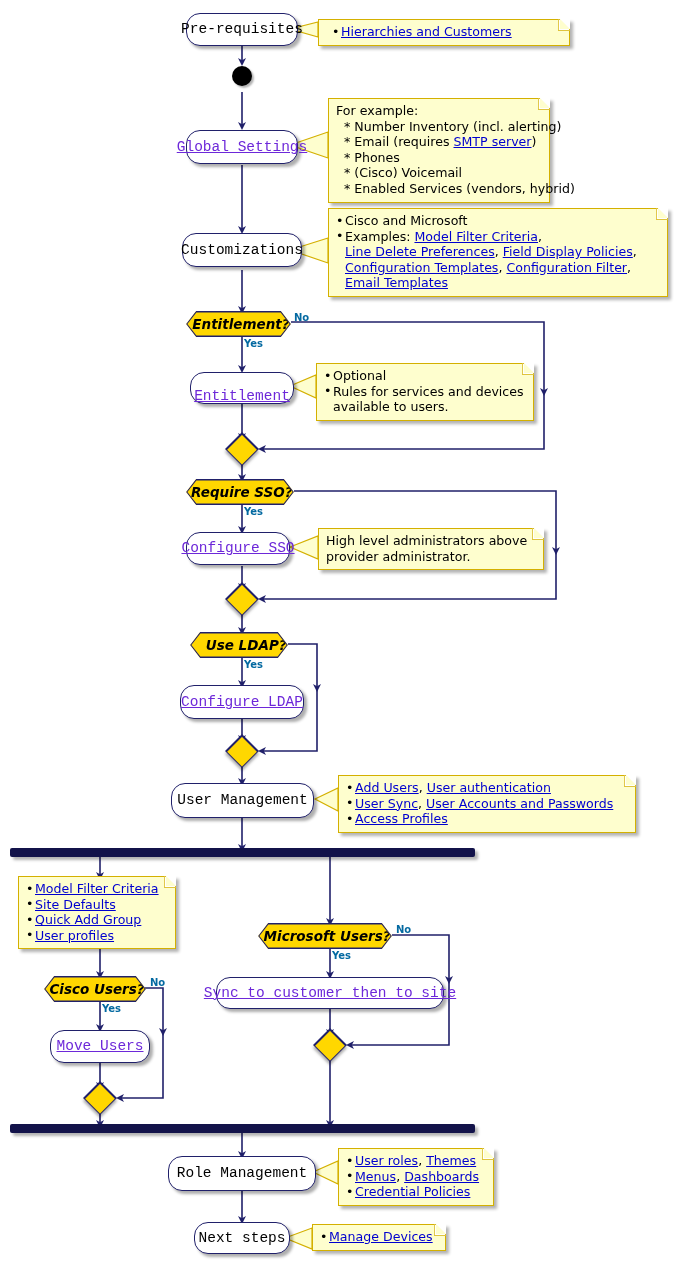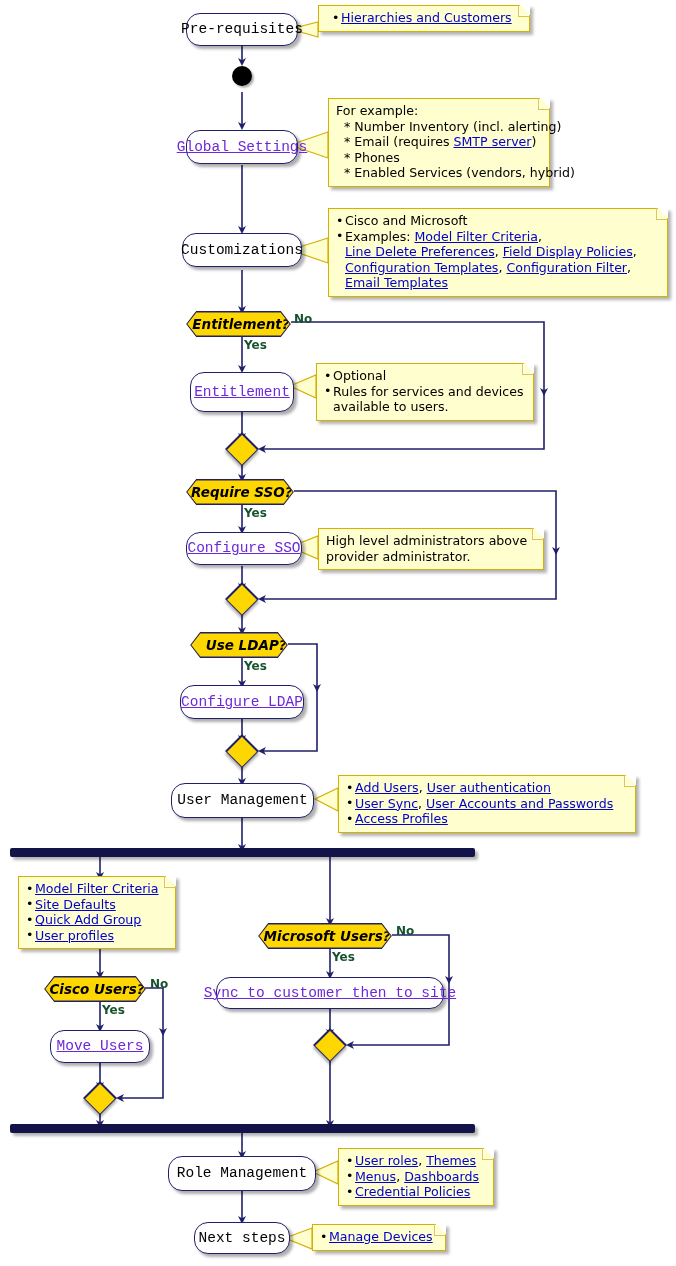--- a/index.html
+++ b/index.html
@@ -112,21 +112,21 @@
   .note ul{margin:0;padding:0;list-style:none;}
   .note li{position:relative;padding-left:9px;white-space:nowrap;}
   .note li::before{content:"\2022";position:absolute;left:0;top:-0.5px;}
   .note .plainline{white-space:nowrap;}
   .note .star{white-space:nowrap;padding-left:8px;}
   .note a,.note .lnk{color:#0000CF;text-decoration:underline;}
 
   
   .elabel{
     position:absolute;
-    font-size:12px;font-weight:bold;color:#14532d;
+    font-size:10px;font-weight:bold;color:#0369a1;
     white-space:nowrap;z-index:6;
   }
 </style>
 </head>
 <body>
 
 <div id="canvas">
 
   <svg id="wires" viewBox="0 0 676 1266" xmlns="http://www.w3.org/2000/svg">
     <defs>
@@ -230,35 +230,35 @@
 
   <div class="dec" style="left:186px;top:311px;width:105px;height:26px;">
     <div class="hexborder"></div>
     <div class="dec-inner">
       <span>Entitlement?</span>
     </div>
   </div>
   <div class="elabel" style="left:294px;top:312px;">No</div>
   <div class="elabel" style="left:244px;top:338px;">Yes</div>
 
-  <div class="act" style="left:190px;top:372px;width:104px;height:40px;">
+  <div class="act" style="left:190px;top:372px;width:104px;height:32px;align-items:flex-end;">
     <span class="lnk">Entitlement</span>
   </div>
 
   <div class="merge" style="left:230px;top:437px;"></div>
 
   <div class="dec" style="left:186px;top:479px;width:108px;height:26px;">
     <div class="hexborder"></div>
     <div class="dec-inner">
       <span>Require SSO?</span>
     </div>
   </div>
   <div class="elabel" style="left:244px;top:506px;">Yes</div>
 
-  <div class="act" style="left:186px;top:532px;width:116px;height:33px;">
+  <div class="act" style="left:186px;top:532px;width:104px;height:33px;">
     <span class="lnk">Configure SSO</span>
   </div>
 
   <div class="merge" style="left:230px;top:587px;"></div>
 
   <div class="dec" style="left:190px;top:632px;width:98px;height:26px;">
     <div class="hexborder"></div>
     <div class="dec-inner">
       <span>Use LDAP?</span>
     </div>
@@ -320,35 +320,36 @@
   <div class="bar" style="left:10px;top:1124px;width:465px;"></div>
 
   <div class="act" style="left:168px;top:1156px;width:148px;height:35px;">
     <span>Role Management</span>
   </div>
 
   <div class="act" style="left:194px;top:1222px;width:96px;height:32px;">
     <span>Next steps</span>
   </div>
 
-  <div class="note" style="left:318px;top:5px;width:212px;padding-left:13px;">
+  <div class="note" style="left:318px;top:19px;width:252px;padding-left:13px;">
     <div class="dogear"></div>
     <ul>
       <li>
         <span class="lnk">Hierarchies and Customers</span>
       </li>
     </ul>
   </div>
 
   <div class="note" style="left:328px;top:98px;width:222px;">
     <div class="dogear"></div>
     <div class="plainline">For example:</div>
     <div class="star">* Number Inventory (incl. alerting)</div>
     <div class="star"><span>* Email (requires </span><span class="lnk">SMTP server</span><span>)</span></div>
     <div class="star">* Phones</div>
+    <div class="star">* (Cisco) Voicemail</div>
     <div class="star">* Enabled Services (vendors, hybrid)</div>
   </div>
 
   <div class="note" style="left:328px;top:208px;width:340px;">
     <div class="dogear"></div>
     <ul>
       <li>
         <span>Cisco and Microsoft</span>
       </li>
       <li>

